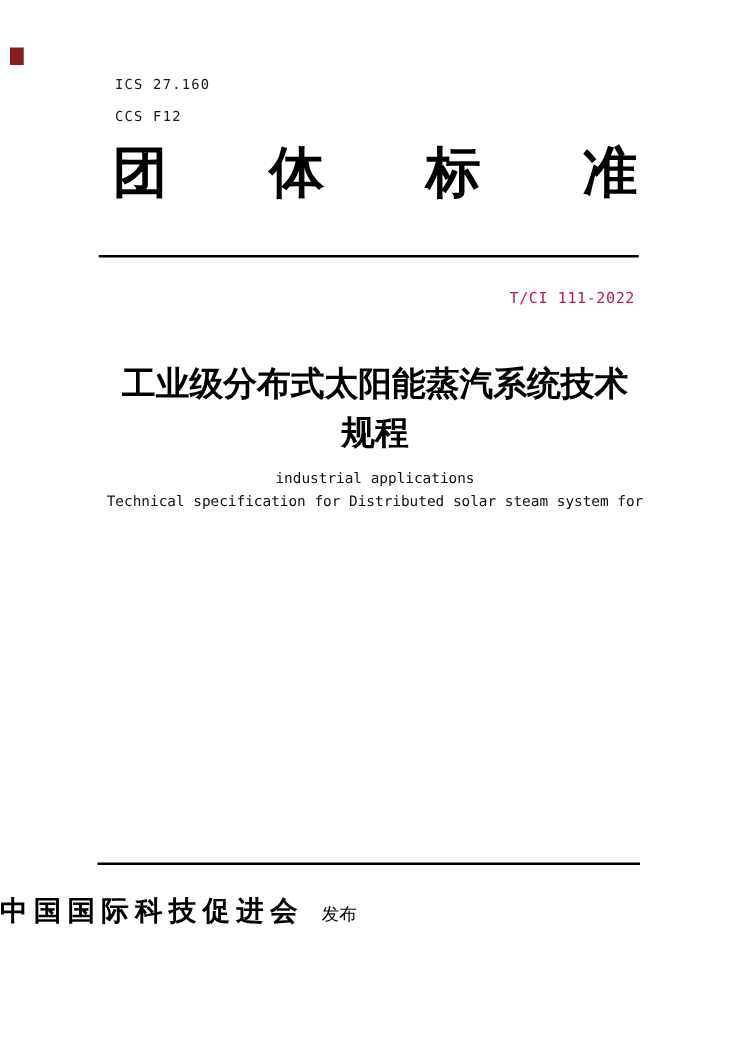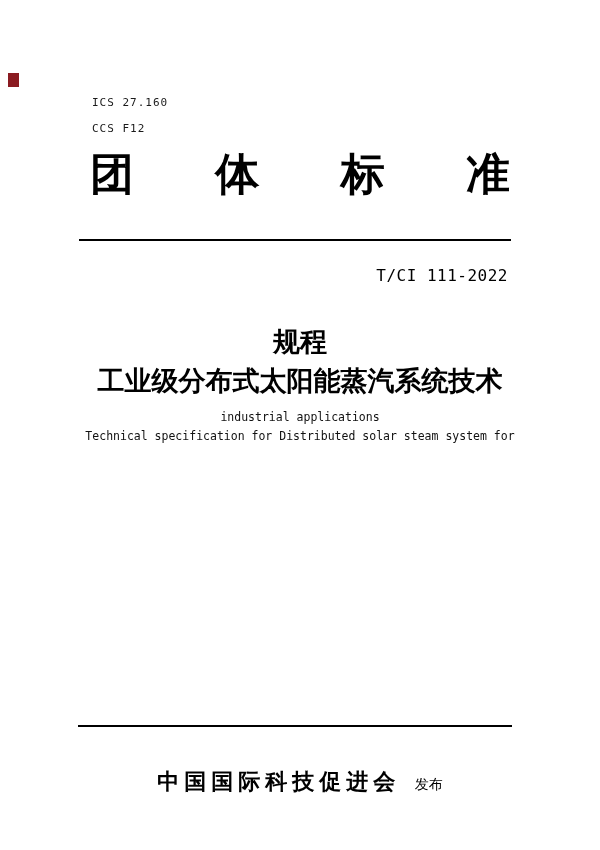--- a/index.html
+++ b/index.html
@@ -7,21 +7,20 @@
   body {
     width: 600px; height: 850px;
     font-family: "Liberation Sans", sans-serif;
     color: #000;
     position: relative;
     overflow: hidden;
   }
   .page {
     position: absolute; inset: 0;
     background: #ffffff;
-    margin-top: 35px;
   }
   .corner-mark {
     position: absolute; left: 8px; top: 38px;
     width: 11px; height: 14px;
     background: #8a1b21;
   }
   .codes {
     position: absolute; left: 92px; top: 61px;
     font-size: 11px; letter-spacing: 1px;
     font-family: "DejaVu Sans Mono", monospace;
@@ -34,23 +33,23 @@
     font-size: 44px; font-weight: bold; color: #000;
     line-height: 50px;
   }
   .rule {
     position: absolute; height: 2px; background: #000;
   }
   .rule-top { left: 79px; width: 432px; top: 204px; }
   .rule-bottom { left: 78px; width: 434px; top: 690px; }
   .std-number {
     position: absolute; right: 92px; top: 231px;
-    font-size: 16px; letter-spacing: 0.5px;
+    font-size: 12px; letter-spacing: 0.5px;
     font-family: "DejaVu Sans Mono", monospace;
-    color: #000000;
+    color: #be185d;
   }
   .title-cn {
     position: absolute; left: 0; right: 0; top: 288px;
     text-align: center;
     font-size: 27px; font-weight: bold; line-height: 39px;
     color: #000;
   }
   .title-en {
     position: absolute; left: 0; right: 0; top: 373px;
     text-align: center;
@@ -59,22 +58,22 @@
     color: #111;
   }
   .date-row {
     position: absolute; left: 105px; right: 110px; top: 656px;
     display: flex; justify-content: space-between;
     font-size: 14px; color: #000;
   }
   .date-item .date { letter-spacing: 0.5px; }
   .date-item .date-label { margin-left: 5px; }
   .publisher-row {
-    position: absolute; left: 0; right: 0; top: 732px;
-    text-align: center;
+    position: absolute; left: 0; right: 0; top: 714px;
+    text-align: left;
     white-space: nowrap;
   }
   .publisher-name {
     font-size: 22px; font-weight: bold; letter-spacing: 5px;
     color: #000;
     vertical-align: baseline;
   }
   .publisher-action {
     font-size: 14px; margin-left: 10px;
     color: #000;
@@ -98,22 +97,22 @@
     <span>体</span>
     <span>标</span>
     <span>准</span>
   </div>
 
   <div class="rule rule-top"></div>
 
   <div class="std-number">T/CI 111-2022</div>
 
   <div class="title-cn">
+    <div>工业级分布式太阳能蒸汽系统技术</div>
     <div>规程</div>
-    <div>工业级分布式太阳能蒸汽系统技术</div>
   </div>
 
   <div class="title-en">
     <div>industrial applications</div>
     <div>Technical specification for Distributed solar steam system for</div>
   </div>
 
 
   <div class="rule rule-bottom"></div>
 

